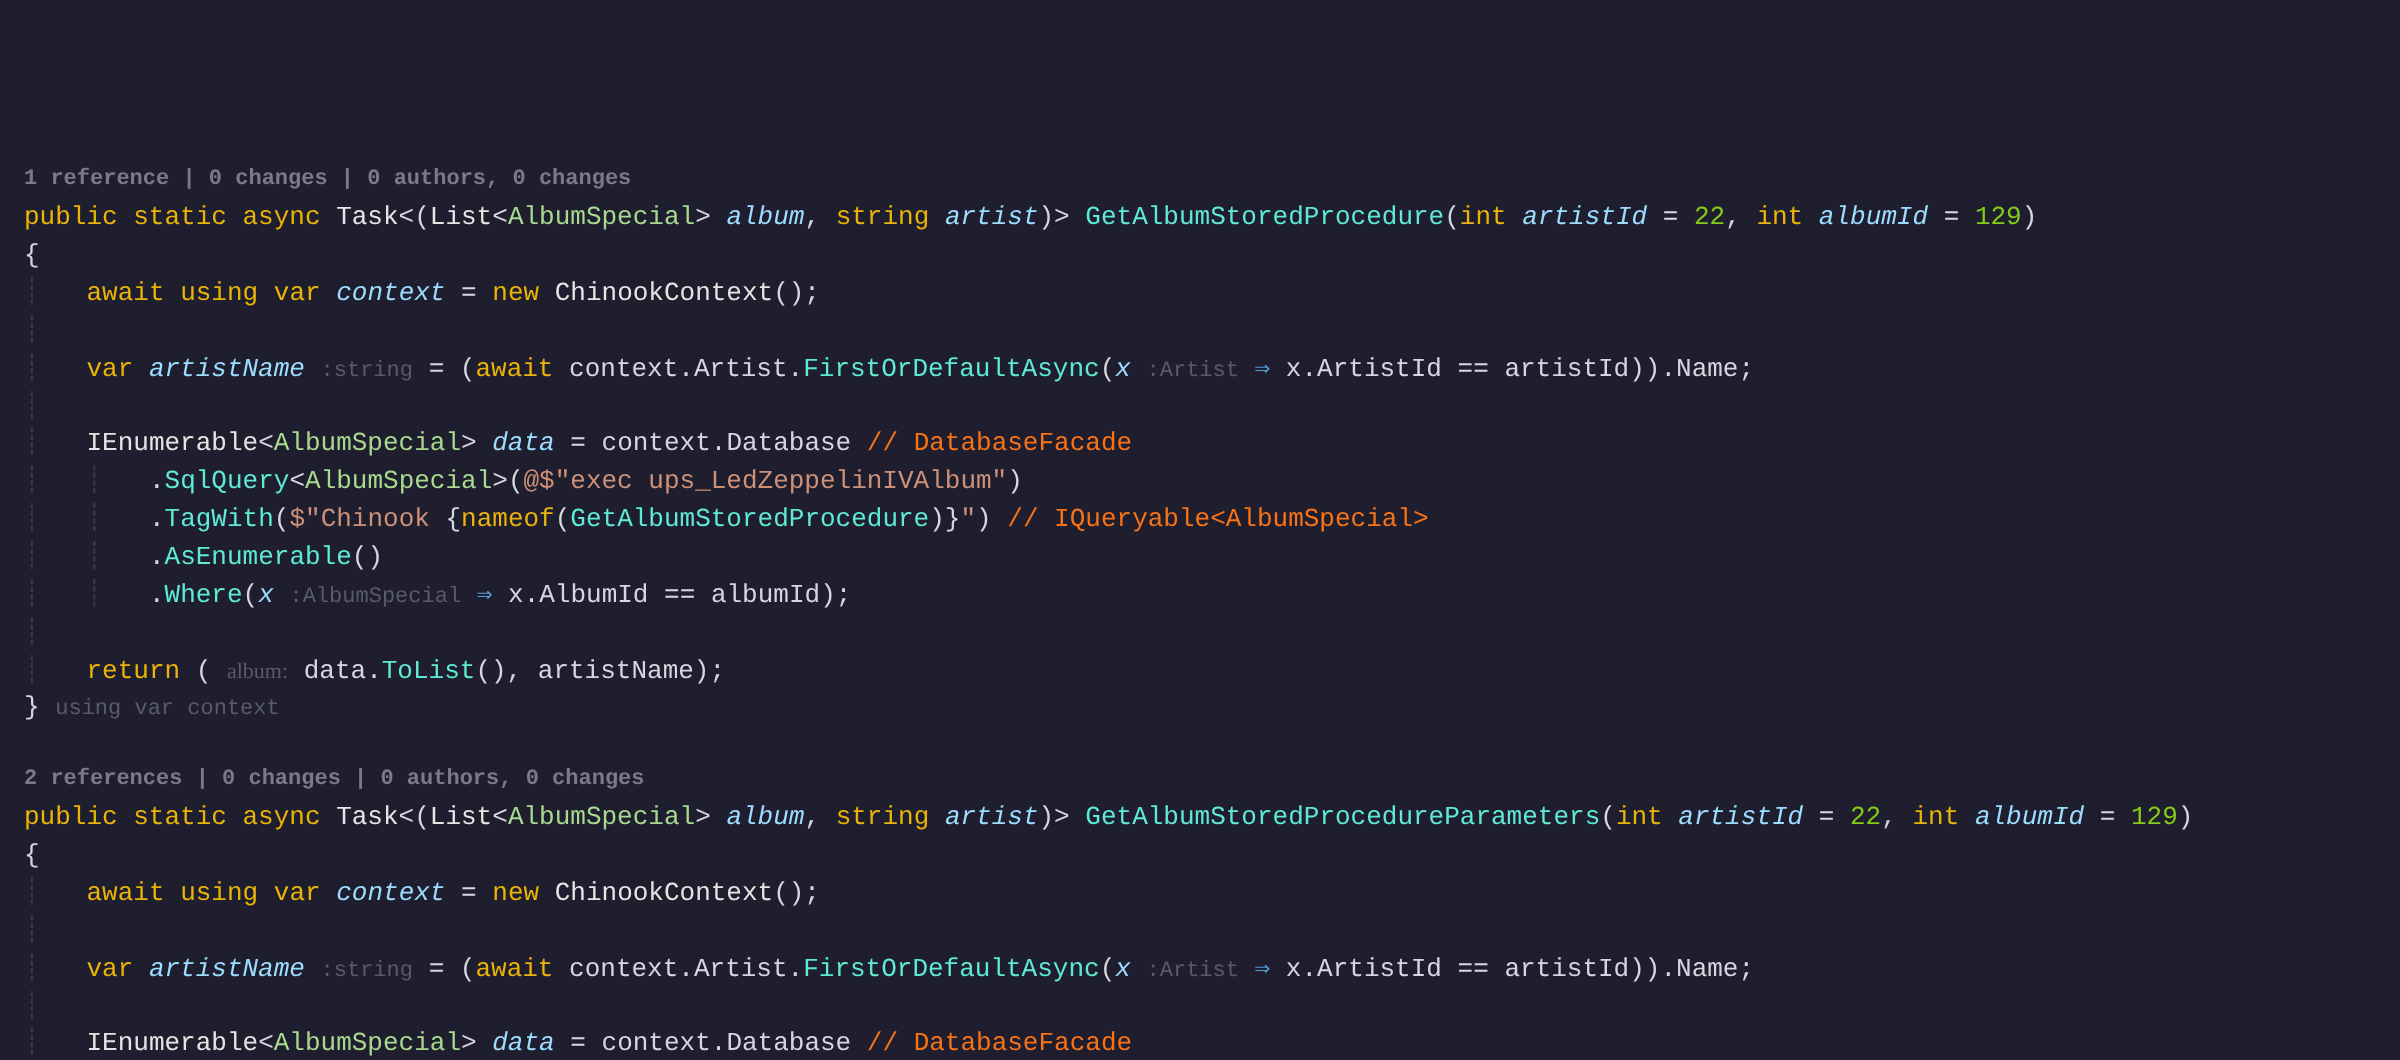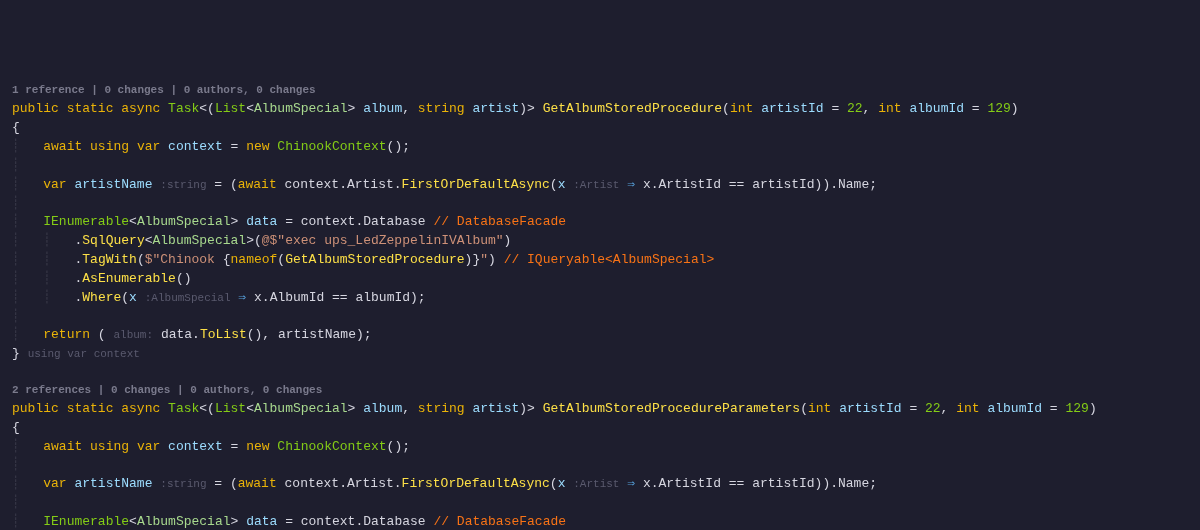--- a/index.html
+++ b/index.html
@@ -14,35 +14,35 @@
     overflow-x: auto;
   }
   .codelens {
     color: #7a7a8c;
     font-size: 11px;
     margin-bottom: 1px;
     font-weight: bold;
   }
   .line { display: block; }
   .kw { color: #eab308; }
-  .type { color: #84cc16; }
+  .type { color: #e5e5e5; }
   .typeg { color: #a8d98e; font-family: Liberation Mono, monospace; }
-  .method { color: #fde047; }
+  .method { color: #5eead4; }
   .var { color: #d6d6e0; }
-  .varname { color: #9cdcfe; }
+  .varname { color: #9cdcfe; font-style: italic; }
   .str { color: #ce9178; }
   .num { color: #84cc16; }
   .punc { color: #d6d6e0; }
   .angle { color: #d6d6e0; }
   .op { color: #d6d6e0; }
   .comment { color: #f97316; }
   .hint { color: #5a5a6e; font-size: 11px; }
   .guide { color: #3a3a4a; }
   .lambda { color: #559dd6; }
-  .tuplelabel { color: #5a5a6e; font-size: 11px; }
+  .tuplelabel { color: #5a5a6e; font-size: 11px; font-family: Liberation Serif, serif; }
 </style>
 </head>
 <body>
 
 
 
 <div><div class="codelens">1 reference | 0 changes | 0 authors, 0 changes</div><span class="line"><span class="kw">public</span> <span class="kw">static</span> <span class="kw">async</span> <span class="type">Task</span><span class="angle">&lt;(</span><span class="type">List</span><span class="angle">&lt;</span><span class="typeg">AlbumSpecial</span><span class="angle">&gt;</span> <span class="varname">album</span><span class="punc">, </span><span class="kw">string</span> <span class="varname">artist</span><span class="angle">)&gt;</span> <span class="method">GetAlbumStoredProcedure</span><span class="punc">(</span><span class="kw">int</span> <span class="varname">artistId</span> <span class="op">= </span><span class="num">22</span><span class="punc">, </span><span class="kw">int</span> <span class="varname">albumId</span> <span class="op">= </span><span class="num">129</span><span class="punc">)</span></span><span class="line"><span class="punc">{</span></span><span class="line"><span class="guide">┊   </span><span class="kw">await</span> <span class="kw">using</span> <span class="kw">var</span> <span class="varname">context</span> <span class="op">= </span><span class="kw">new</span> <span class="type">ChinookContext</span><span class="punc">();</span></span><span class="line"><span class="guide">┊</span></span><span class="line"><span class="guide">┊   </span><span class="kw">var</span> <span class="varname">artistName</span> <span class="hint">:string</span> <span class="op">= (</span><span class="kw">await</span> <span class="var">context</span><span class="punc">.</span><span class="var">Artist</span><span class="punc">.</span><span class="method">FirstOrDefaultAsync</span><span class="punc">(</span><span class="varname">x</span> <span class="hint">:Artist</span><span class="lambda"> ⇒ </span><span class="var">x</span><span class="punc">.</span><span class="var">ArtistId</span><span class="op"> == </span><span class="var">artistId</span><span class="punc">)).</span><span class="var">Name</span><span class="punc">;</span></span><span class="line"><span class="guide">┊</span></span><span class="line"><span class="guide">┊   </span><span class="type">IEnumerable</span><span class="angle">&lt;</span><span class="typeg">AlbumSpecial</span><span class="angle">&gt;</span> <span class="varname">data</span> <span class="op">= </span><span class="var">context</span><span class="punc">.</span><span class="var">Database</span> <span class="comment">// DatabaseFacade</span></span><span class="line"><span class="guide">┊   ┊   </span><span class="punc">.</span><span class="method">SqlQuery</span><span class="angle">&lt;</span><span class="typeg">AlbumSpecial</span><span class="angle">&gt;(</span><span class="str">@$"</span><span class="str">exec ups_LedZeppelinIVAlbum</span><span class="str">"</span><span class="punc">)</span></span><span class="line"><span class="guide">┊   ┊   </span><span class="punc">.</span><span class="method">TagWith</span><span class="punc">(</span><span class="str">$"</span><span class="str">Chinook </span><span class="punc">{</span><span class="kw">nameof</span><span class="punc">(</span><span class="method">GetAlbumStoredProcedure</span><span class="punc">)}</span><span class="str">"</span><span class="punc">)</span> <span class="comment">// IQueryable&lt;AlbumSpecial&gt;</span></span><span class="line"><span class="guide">┊   ┊   </span><span class="punc">.</span><span class="method">AsEnumerable</span><span class="punc">()</span></span><span class="line"><span class="guide">┊   ┊   </span><span class="punc">.</span><span class="method">Where</span><span class="punc">(</span><span class="varname">x</span> <span class="hint">:AlbumSpecial</span><span class="lambda"> ⇒ </span><span class="var">x</span><span class="punc">.</span><span class="var">AlbumId</span><span class="op"> == </span><span class="var">albumId</span><span class="punc">);</span></span><span class="line"><span class="guide">┊</span></span><span class="line"><span class="guide">┊   </span><span class="kw">return</span> <span class="punc">( </span><span class="tuplelabel">album:</span> <span class="var">data</span><span class="punc">.</span><span class="method">ToList</span><span class="punc">(), </span><span class="var">artistName</span><span class="punc">);</span></span><span class="line"><span class="punc">}</span> <span class="hint">using var context</span></span><span class="line"> </span><div class="codelens">2 references | 0 changes | 0 authors, 0 changes</div><span class="line"><span class="kw">public</span> <span class="kw">static</span> <span class="kw">async</span> <span class="type">Task</span><span class="angle">&lt;(</span><span class="type">List</span><span class="angle">&lt;</span><span class="typeg">AlbumSpecial</span><span class="angle">&gt;</span> <span class="varname">album</span><span class="punc">, </span><span class="kw">string</span> <span class="varname">artist</span><span class="angle">)&gt;</span> <span class="method">GetAlbumStoredProcedureParameters</span><span class="punc">(</span><span class="kw">int</span> <span class="varname">artistId</span> <span class="op">= </span><span class="num">22</span><span class="punc">, </span><span class="kw">int</span> <span class="varname">albumId</span> <span class="op">= </span><span class="num">129</span><span class="punc">)</span></span><span class="line"><span class="punc">{</span></span><span class="line"><span class="guide">┊   </span><span class="kw">await</span> <span class="kw">using</span> <span class="kw">var</span> <span class="varname">context</span> <span class="op">= </span><span class="kw">new</span> <span class="type">ChinookContext</span><span class="punc">();</span></span><span class="line"><span class="guide">┊</span></span><span class="line"><span class="guide">┊   </span><span class="kw">var</span> <span class="varname">artistName</span> <span class="hint">:string</span> <span class="op">= (</span><span class="kw">await</span> <span class="var">context</span><span class="punc">.</span><span class="var">Artist</span><span class="punc">.</span><span class="method">FirstOrDefaultAsync</span><span class="punc">(</span><span class="varname">x</span> <span class="hint">:Artist</span><span class="lambda"> ⇒ </span><span class="var">x</span><span class="punc">.</span><span class="var">ArtistId</span><span class="op"> == </span><span class="var">artistId</span><span class="punc">)).</span><span class="var">Name</span><span class="punc">;</span></span><span class="line"><span class="guide">┊</span></span><span class="line"><span class="guide">┊   </span><span class="type">IEnumerable</span><span class="angle">&lt;</span><span class="typeg">AlbumSpecial</span><span class="angle">&gt;</span> <span class="varname">data</span> <span class="op">= </span><span class="var">context</span><span class="punc">.</span><span class="var">Database</span> <span class="comment">// DatabaseFacade</span></span></div>
 
 
 

